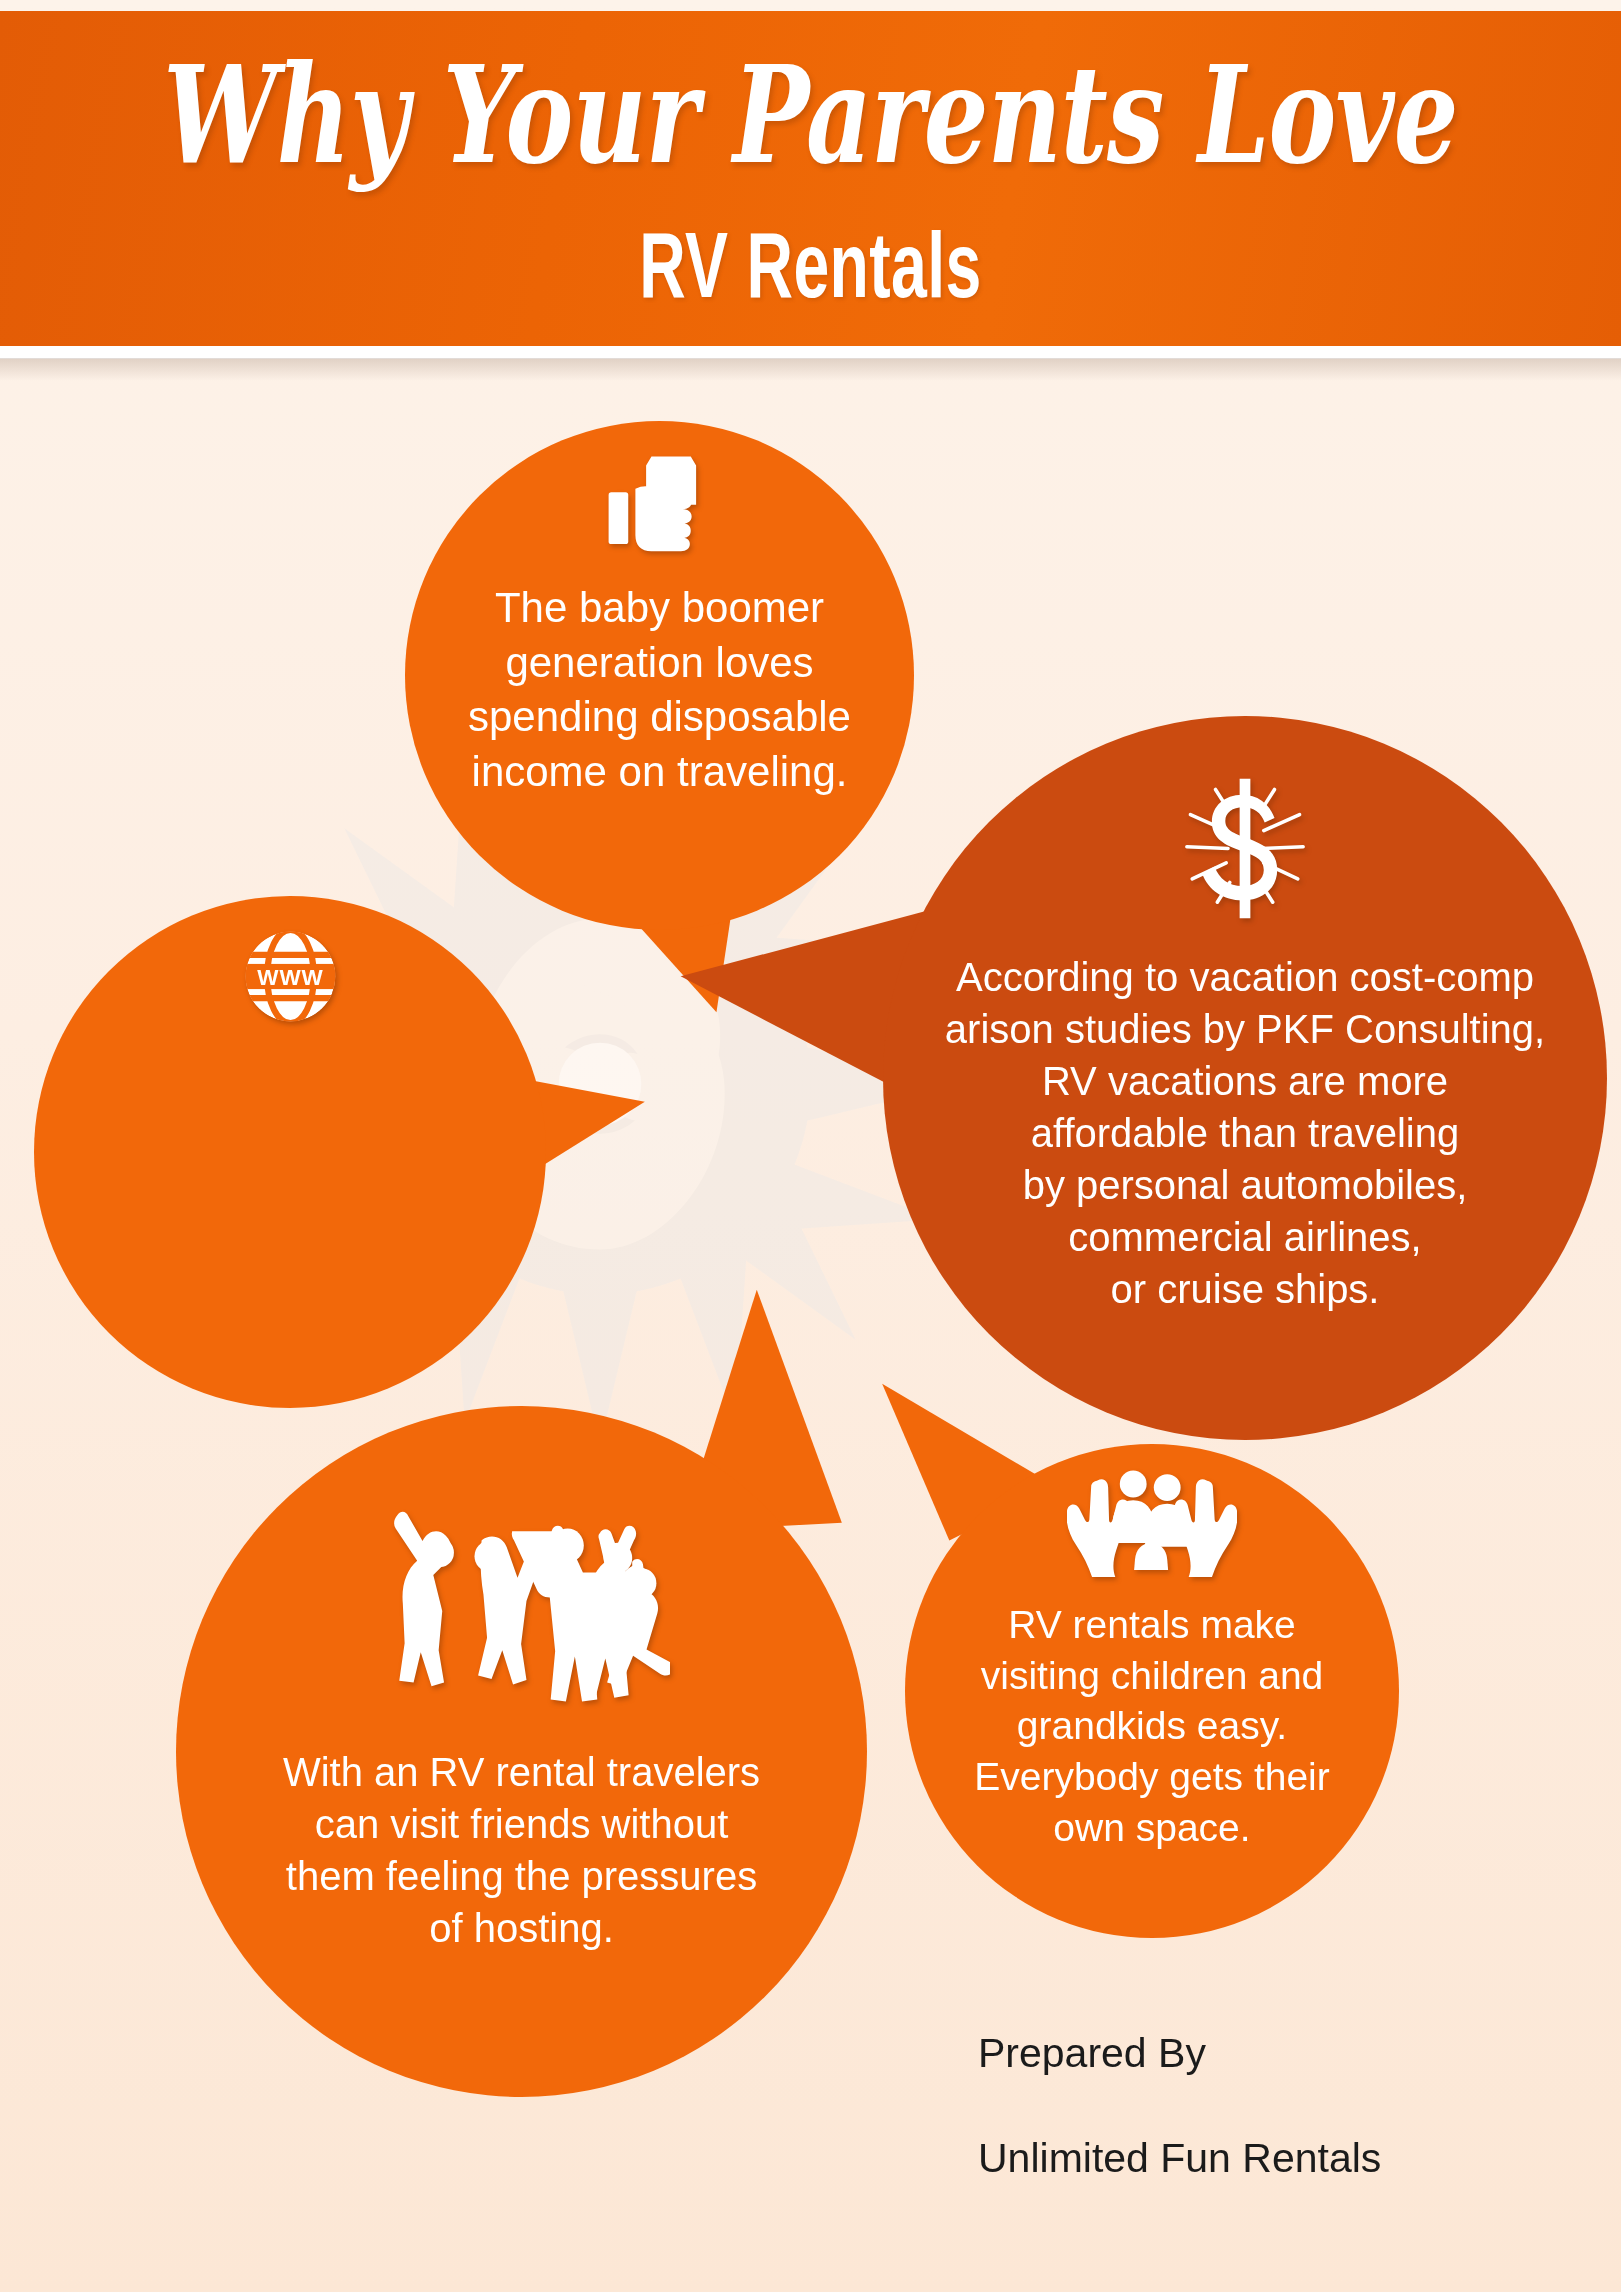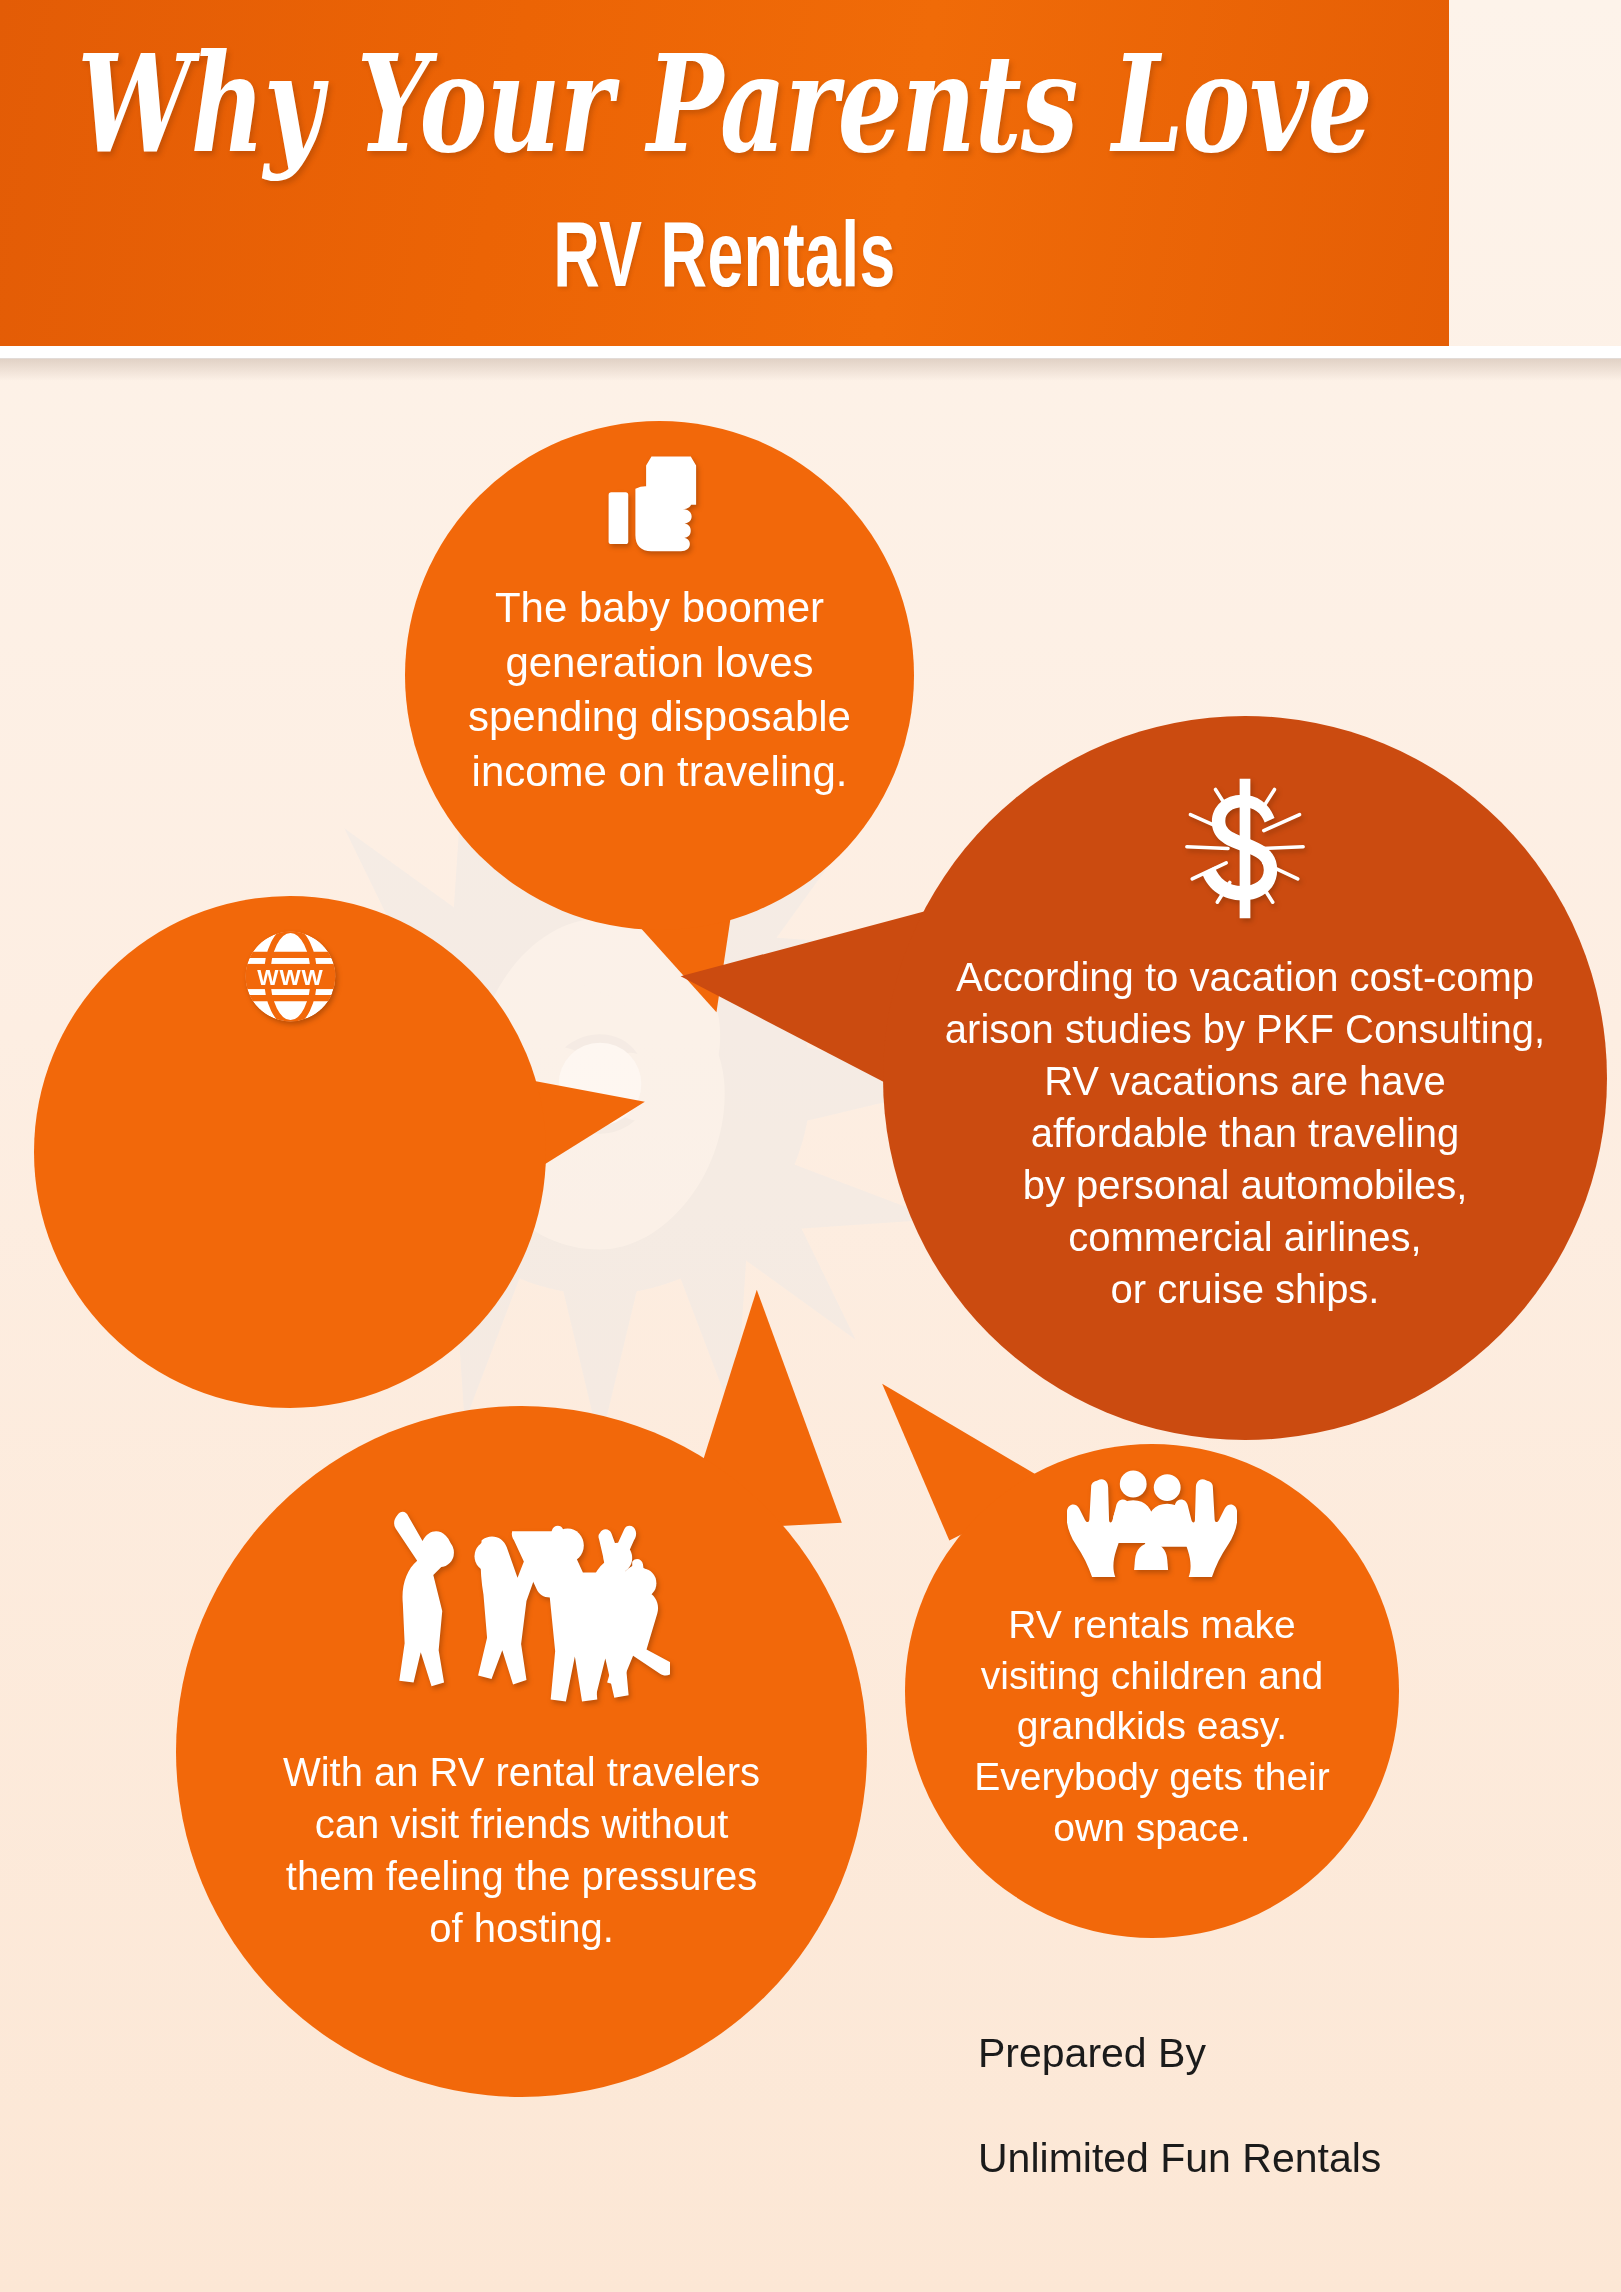--- a/index.html
+++ b/index.html
@@ -16,22 +16,22 @@
     width: 1621px;
     height: 2293px;
     overflow: hidden;
     background: linear-gradient(180deg, #FDF3EA 0%, #FDEEE2 45%, #FCE7D5 100%);
   }
 
   
   .header {
     position: absolute;
     left: 0;
-    top: 0;
-    width: 1449px;
+    top: 11px;
+    width: 1621px;
     height: 346px;
     background: linear-gradient(100deg, #E35C06 0%, #EC6405 35%, #F06B08 62%, #E55E05 100%);
     overflow: hidden;
   }
   .header-inner {
     position: absolute;
     left: 0;
     right: 0;
     top: 16px;
     text-align: center;
@@ -309,21 +309,21 @@
           <line x1="136" y1="150" x2="122" y2="128"></line>
         </g>
         <g fill="#ffffff">
           <rect x="99" y="12" width="12" height="156"></rect>
           <path d="M138 56 c-6 -17 -20 -26 -36 -26 c-20 0 -34 13 -34 30 c0 18 13 26 34 33 c18 6 24 11 24 21 c0 11 -10 18 -24 18 c-15 0 -26 -8 -31 -22 l-14 8 c7 19 24 30 45 30 c23 0 39 -14 39 -34 c0 -19 -12 -28 -35 -36 c-18 -6 -23 -11 -23 -19 c0 -9 8 -15 20 -15 c12 0 20 6 24 17 z"></path>
         </g>
       </svg>
     </div>
     <div class="txt">According to vacation cost-comp
 arison studies by PKF Consulting,
-RV vacations are have
+RV vacations are more
 affordable than traveling
 by personal automobiles,
 commercial airlines,
 or cruise ships.</div>
   </div>
 
   <div class="bubble" id="bubble-sites">
     <div class="icon-wrap">
       <svg width="115" height="115" viewBox="0 0 128 128">
         <defs>

